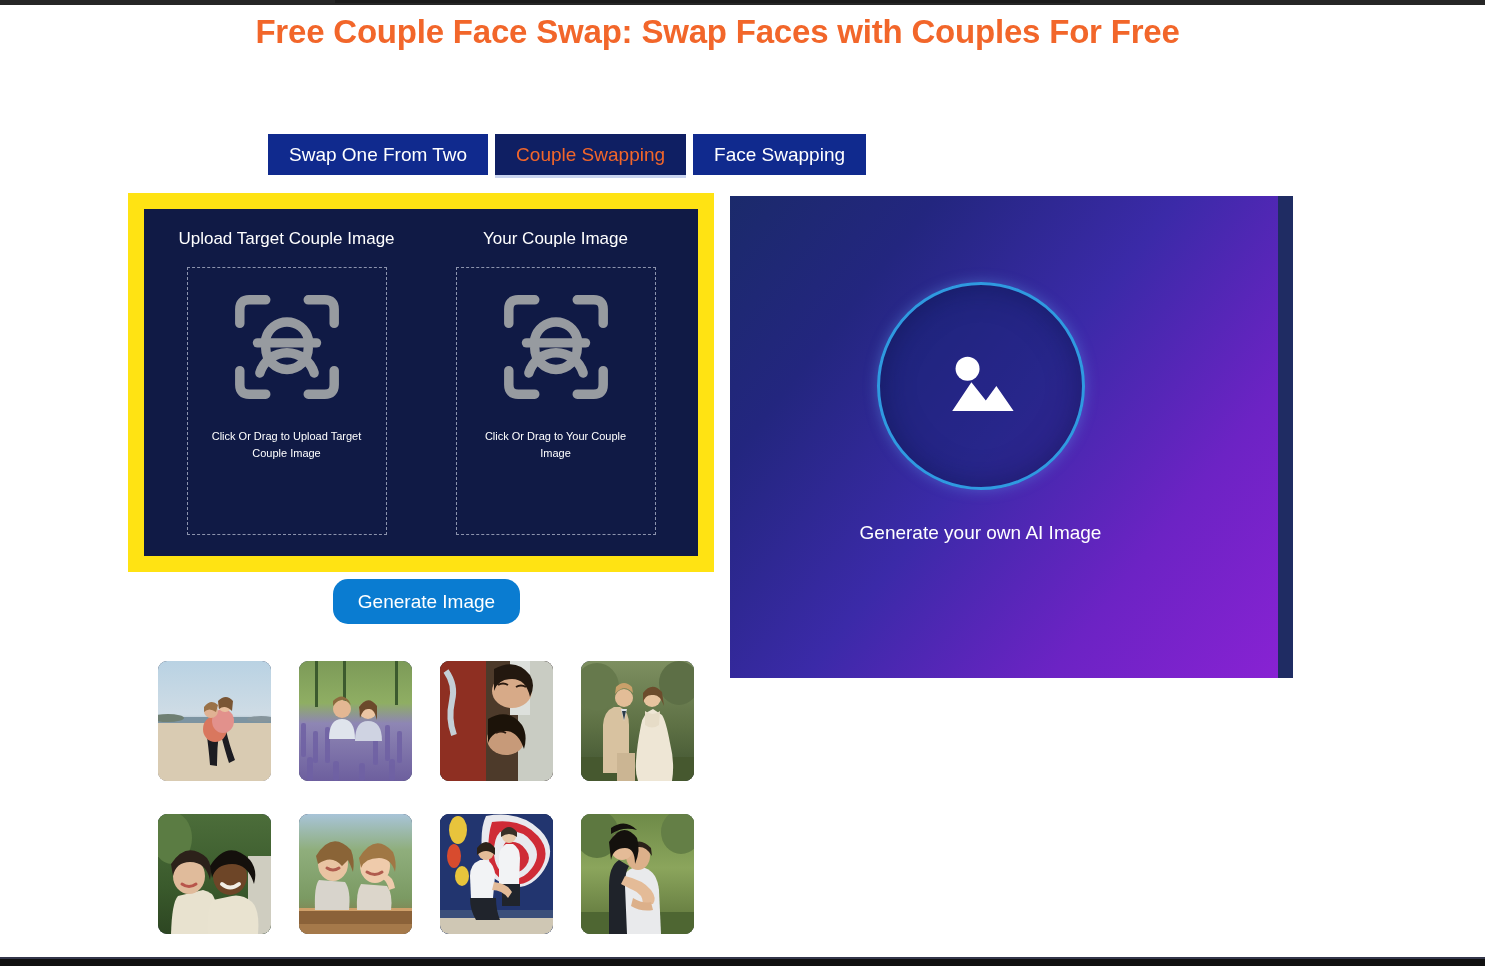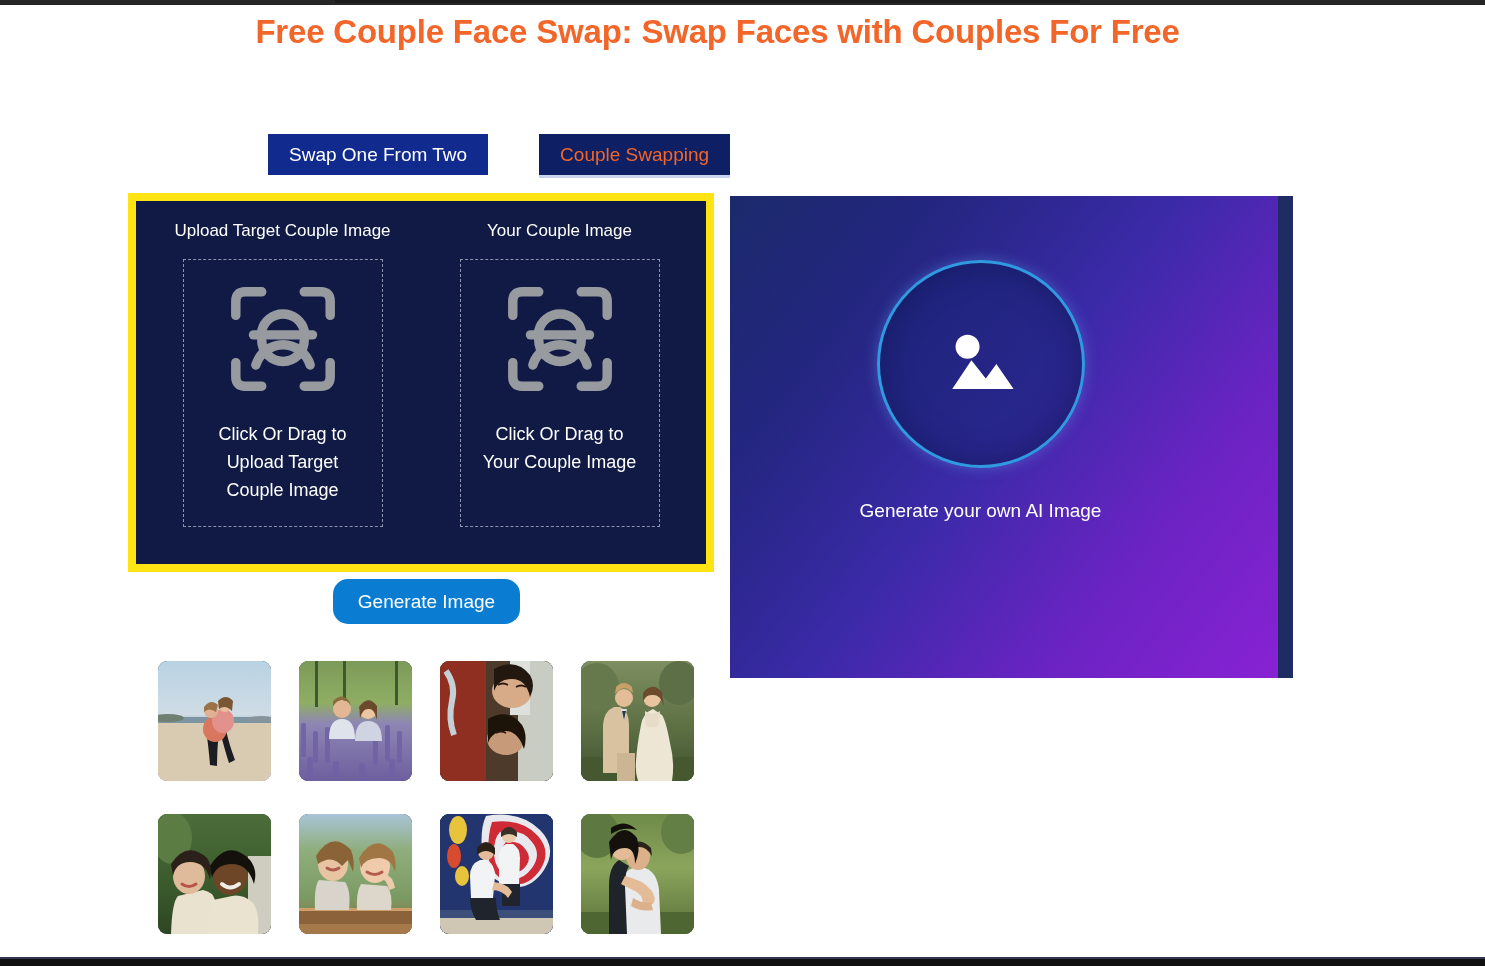--- a/index.html
+++ b/index.html
@@ -76,39 +76,38 @@
     cursor: pointer;
     line-height: 1;
     white-space: nowrap;
     font-family: "Liberation Sans", sans-serif;
   }
   .tab.is-active {
     background: #0f1f63;
     color: #f2662a;
     border-bottom: 3px solid #c9d4ef;
     height: 44px;
-    margin-left: 44px;
   }
 
   
   .workspace {
     position: absolute;
     left: 0; top: 193px;
     width: 1485px;
     height: 500px;
   }
 
   
   .upload-card {
     position: absolute;
     left: 128px; top: 0;
     width: 586px;
     height: 379px;
     background: #ffe313;
-    padding: 8px;
+    padding: 16px;
   }
   .upload-card-inner {
     width: 100%;
     height: 100%;
     background: #101a45;
     display: flex;
     padding: 20px 18px;
     gap: 20px;
   }
 
@@ -137,21 +136,21 @@
     cursor: pointer;
   }
   .dropzone-icon {
     width: 118px;
     height: 118px;
     opacity: 0.92;
     filter: blur(0.4px);
   }
   .dropzone-text {
     margin-top: 22px;
-    font-size: 18px;
+    font-size: 11px;
     line-height: 1.56;
     color: #ffffff;
     text-align: center;
     width: 165px;
   }
 
   
   .generate-button {
     position: absolute;
     left: 333px; top: 386px;
@@ -188,21 +187,21 @@
   }
   .ai-panel-body {
     position: absolute;
     left: 0; top: 0;
     width: 501px;
     height: 482px;
     display: flex;
     flex-direction: column;
     align-items: center;
     justify-content: flex-start;
-    padding-top: 64px;
+    padding-top: 86px;
     cursor: pointer;
   }
   .ai-circle {
     width: 208px;
     height: 208px;
     border-radius: 50%;
     border: 3px solid #2f9ae0;
     background: rgba(24, 34, 114, 0.55);
     box-shadow: 0 0 14px rgba(110, 180, 255, 0.35),
                 inset 0 0 30px rgba(10, 18, 70, 0.5);
@@ -246,20 +245,21 @@
 
   <div class="chrome-strip-top">
     <div class="chrome-strip-top-inner"></div>
   </div>
 
   <h1 class="page-title">Free Couple Face Swap: Swap Faces with Couples For Free</h1>
 
   <div class="tab-bar">
     <button class="tab">Swap One From Two</button>
     <button class="tab is-active">Couple Swapping</button>
+    <button class="tab">Face Swapping</button>
   </div>
 
   <div class="workspace">
 
     <div class="upload-card">
       <div class="upload-card-inner">
 
         <div class="upload-slot">
           <div class="upload-slot-title">Upload Target Couple Image</div>
           <div class="dropzone">

